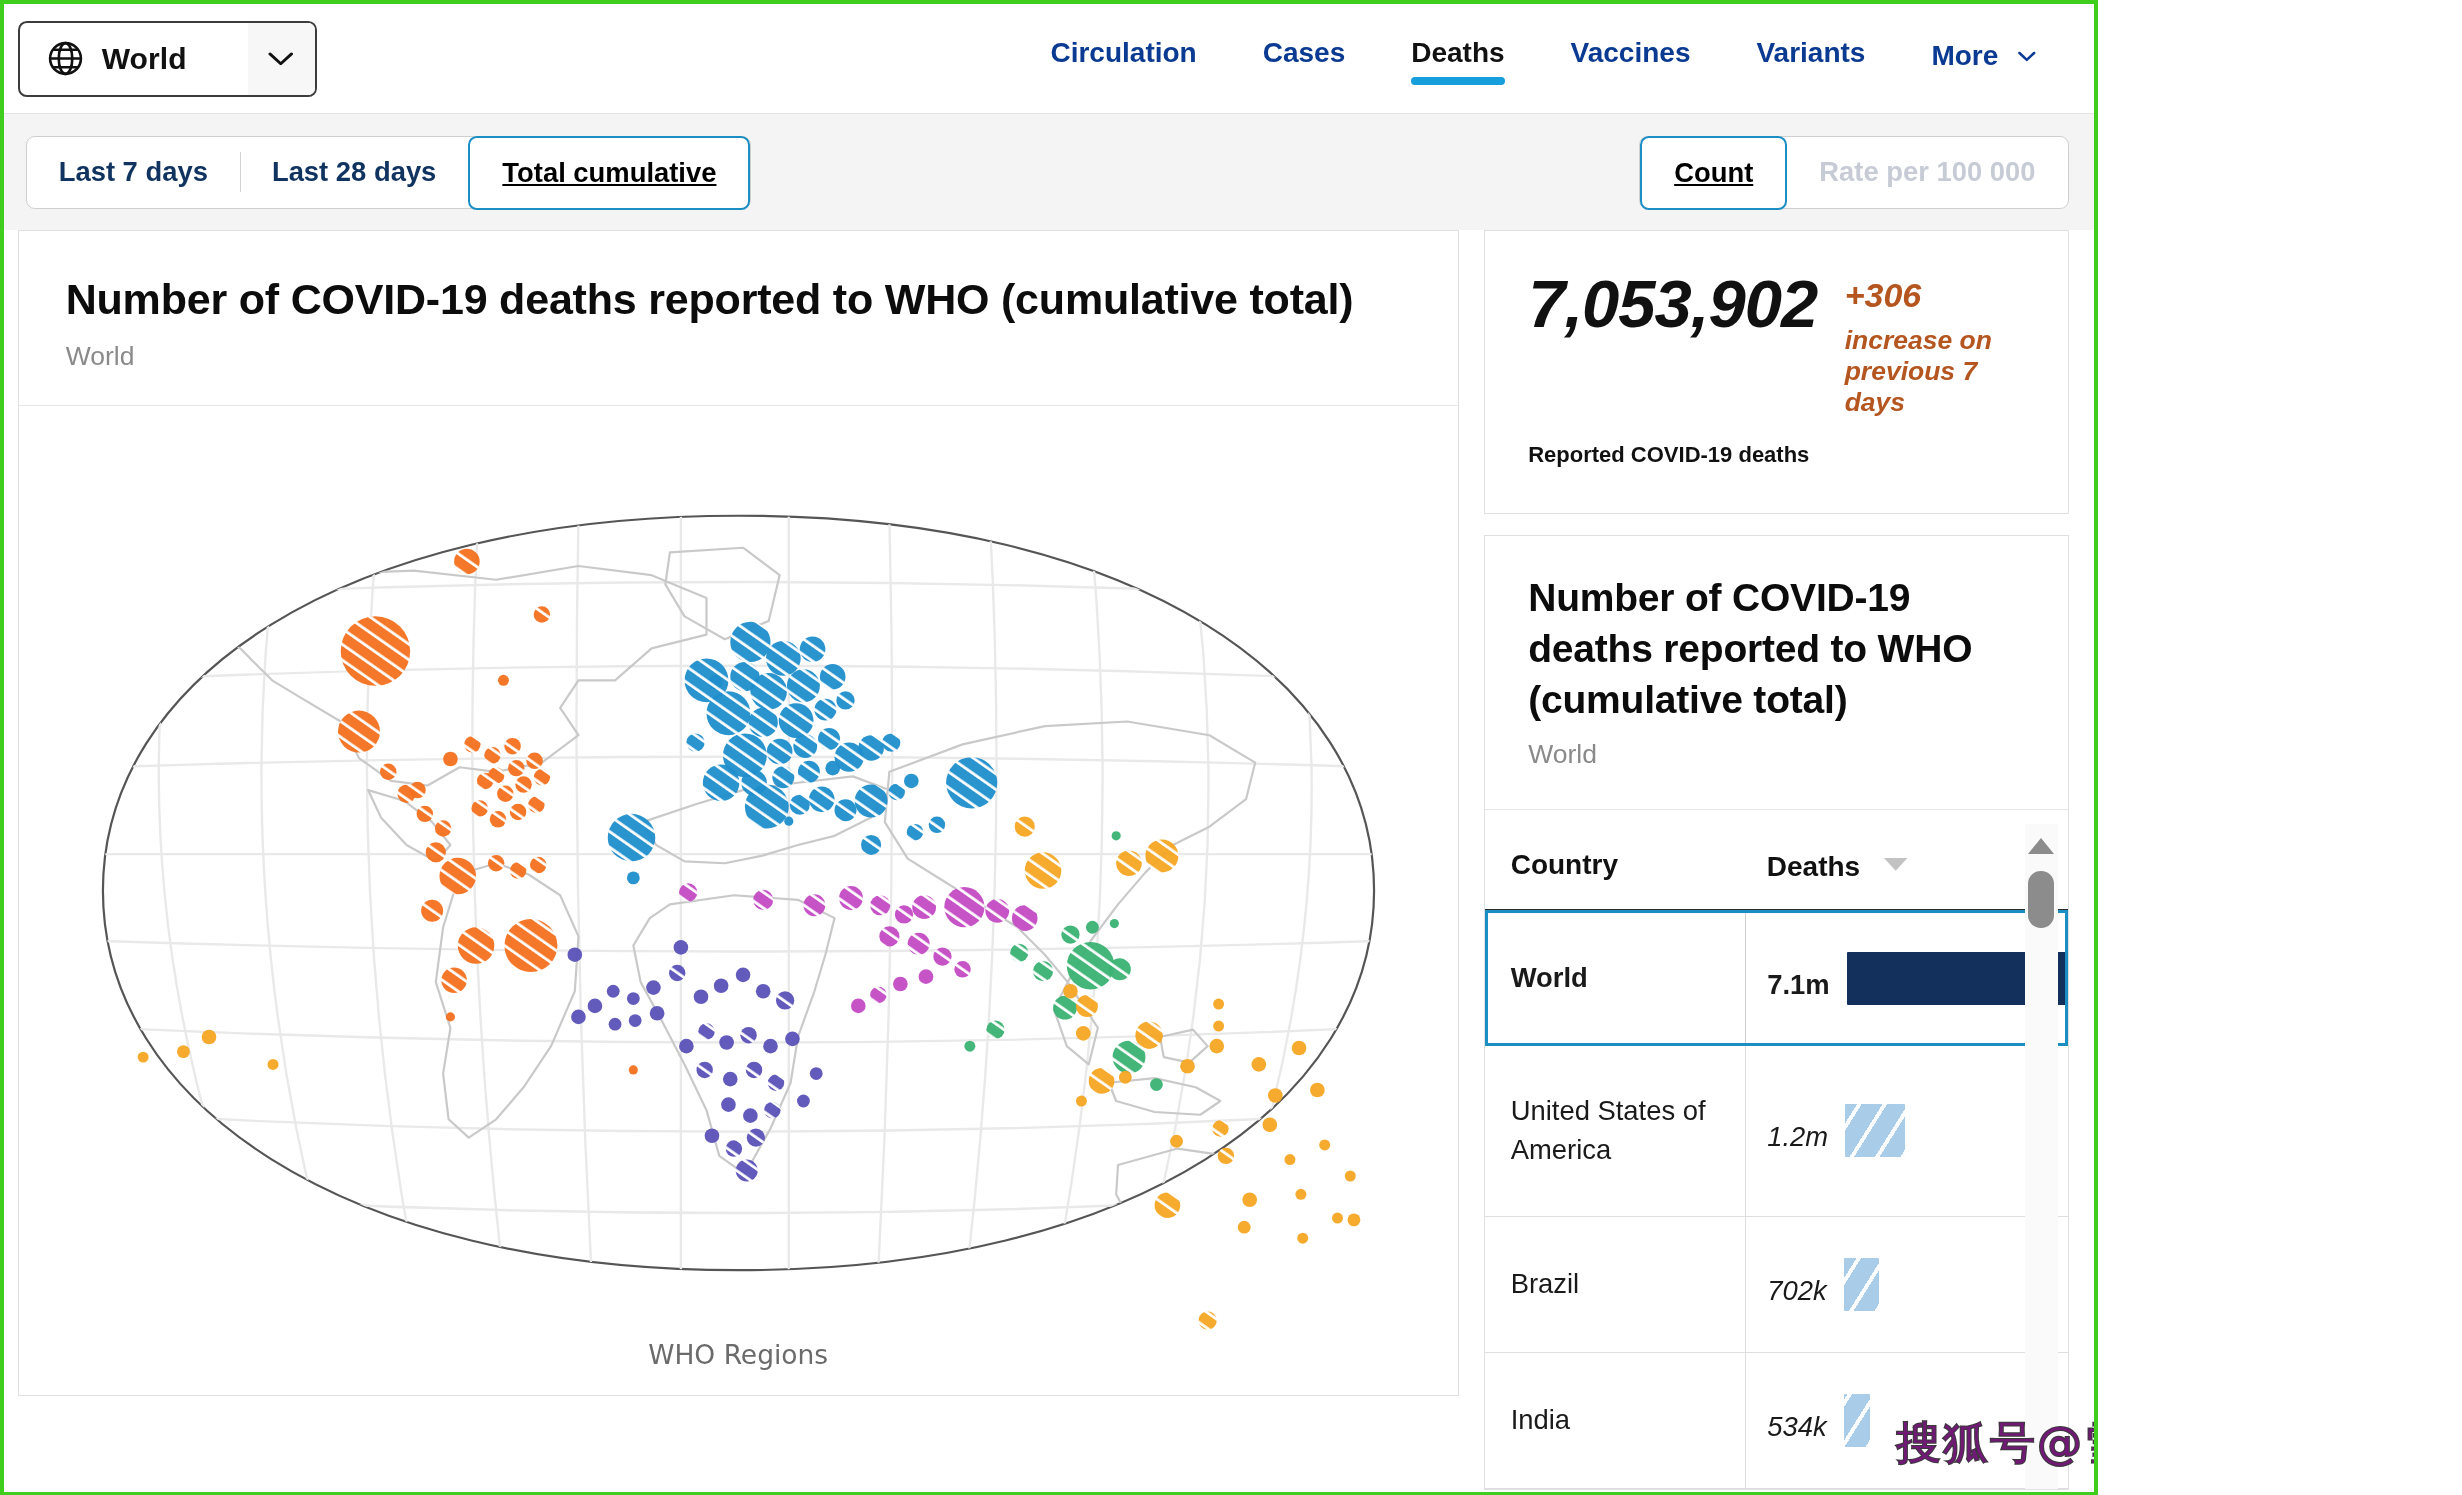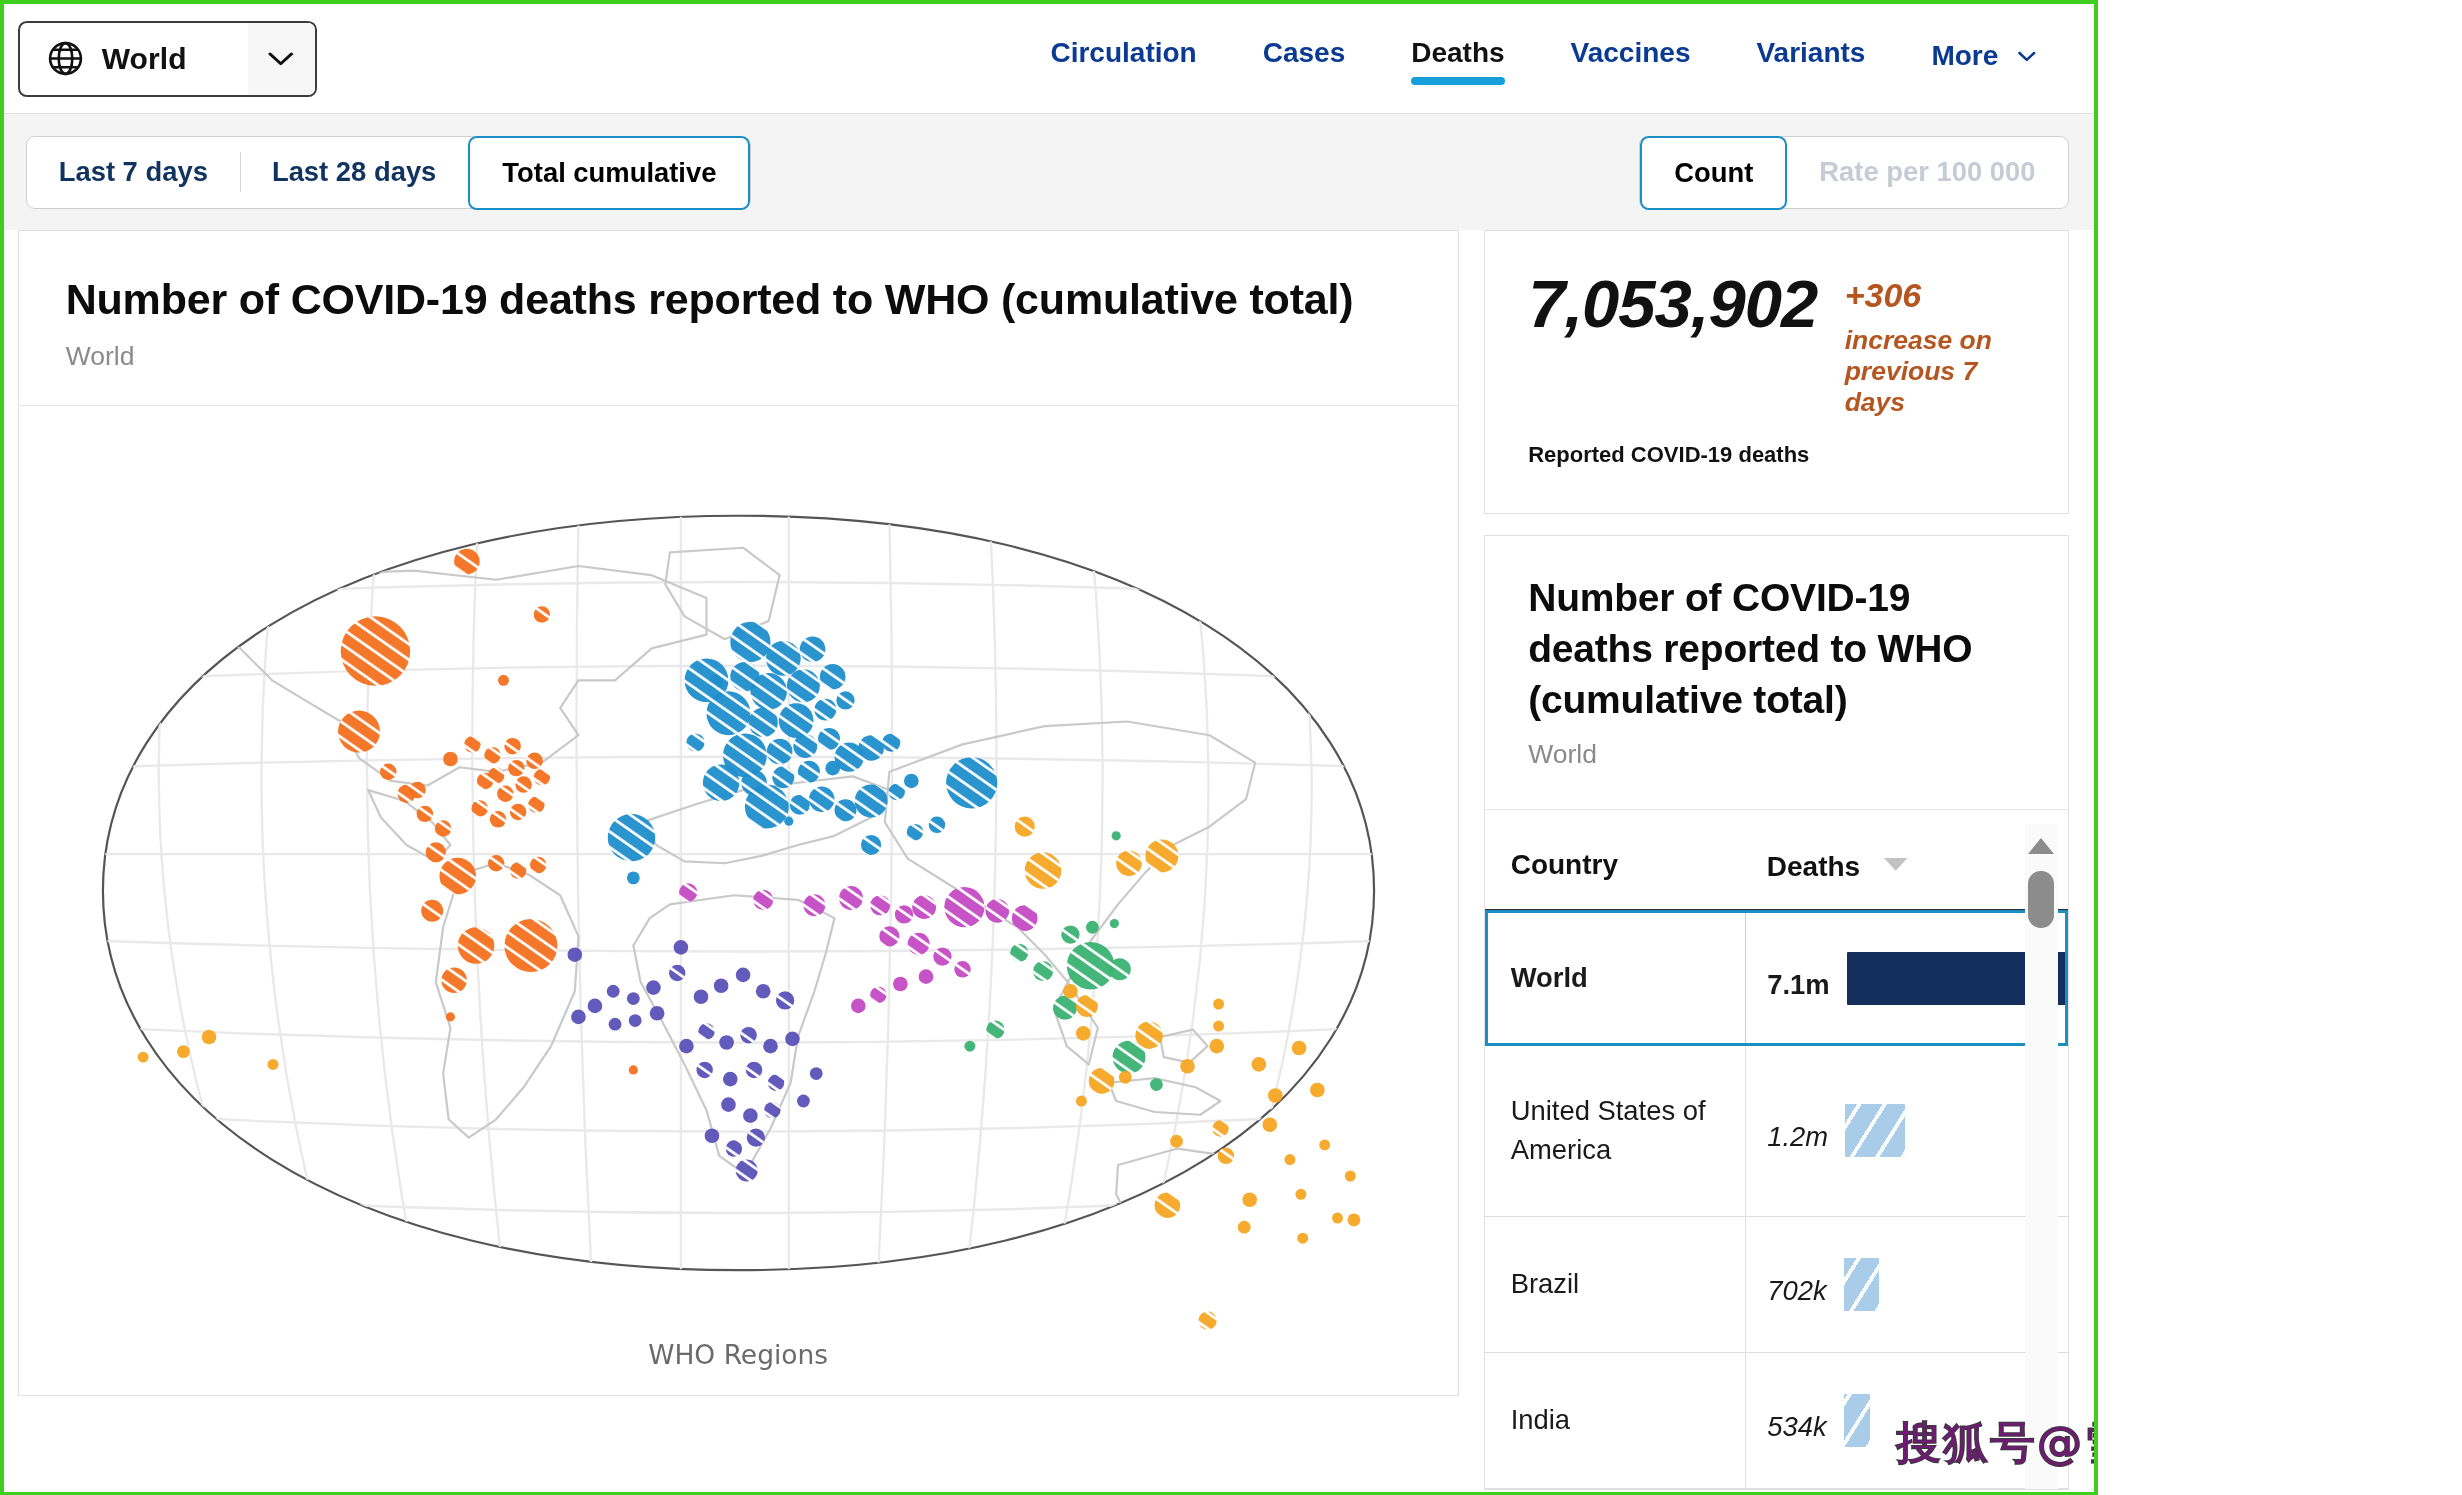--- a/index.html
+++ b/index.html
@@ -102,21 +102,21 @@
     color: #10335f; white-space: nowrap;
     cursor: pointer;
   }
   .seg.divider-left::before {
     content: ""; position: absolute; top: 15.7px; bottom: 15.7px;
     width: 1px; background: #d3d3d3; margin-left: -32px;
   }
   .seg.sel {
     border: 2.9px solid #1b8ec4; border-radius: 8.8px;
     color: #000; background: #fff;
-    margin: -1px 0; height: 74px;
+    margin: -1px 0; height: 74px; text-decoration: underline;
   }
   .seg.disabled { color: #c6cbd6; }
   .toolbar-right .seg-group { margin-right: 0; }
 
   
   .main {
     display: flex; gap: 25.5px;
     padding: 0 25.5px 0 13.7px;
     height: calc(1496px - 9.8px - 110px - 116px);
   }

